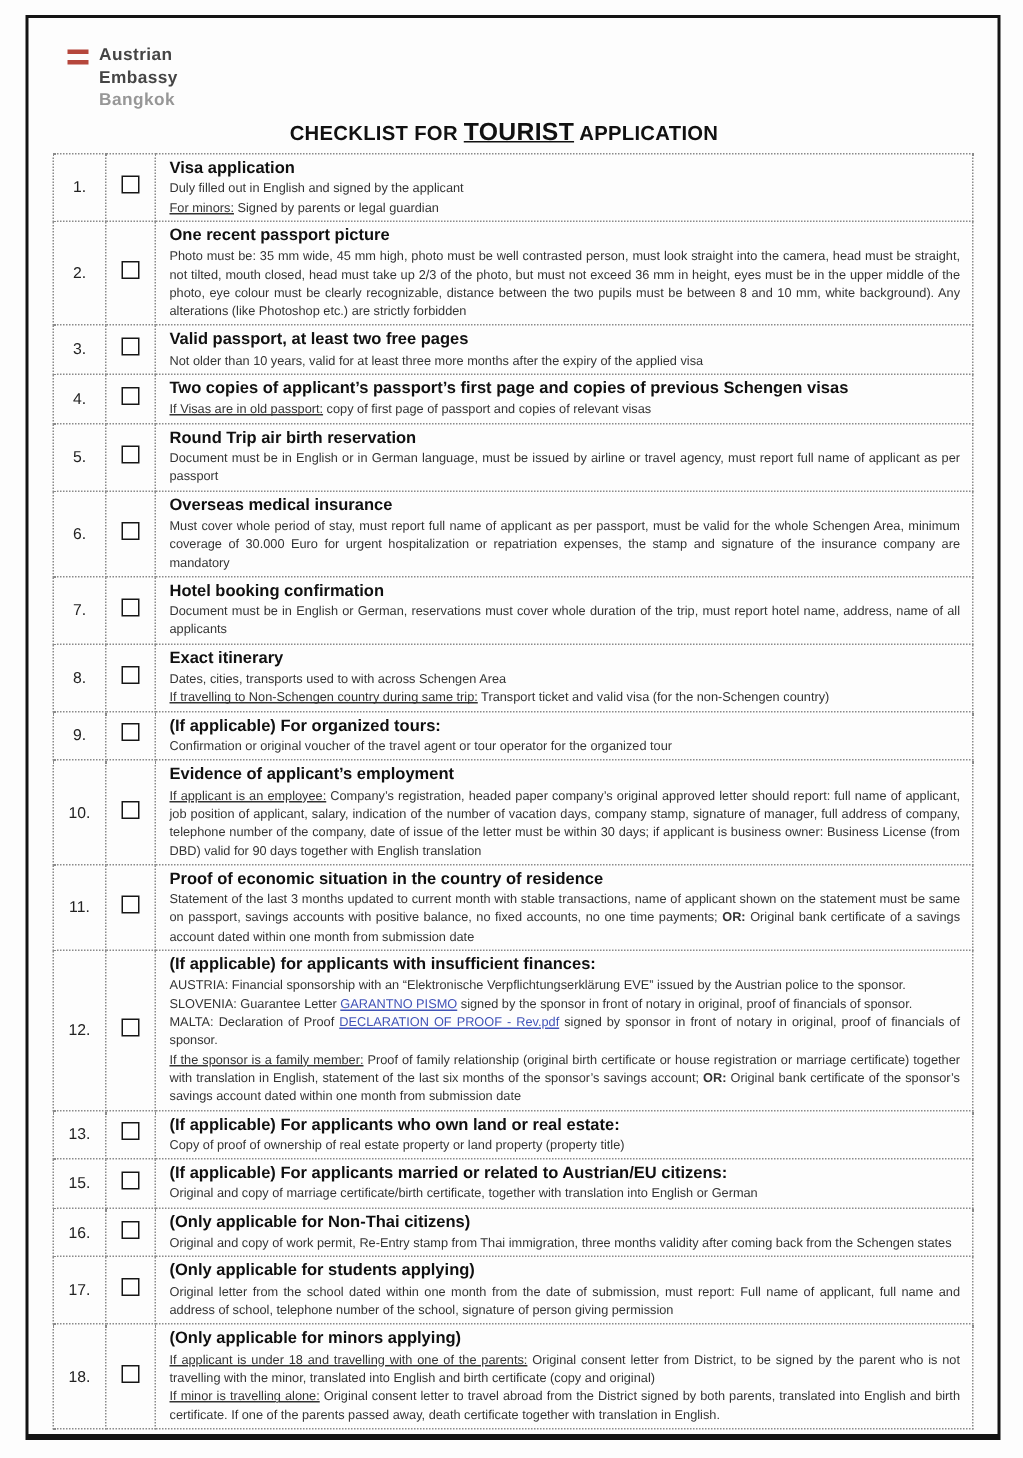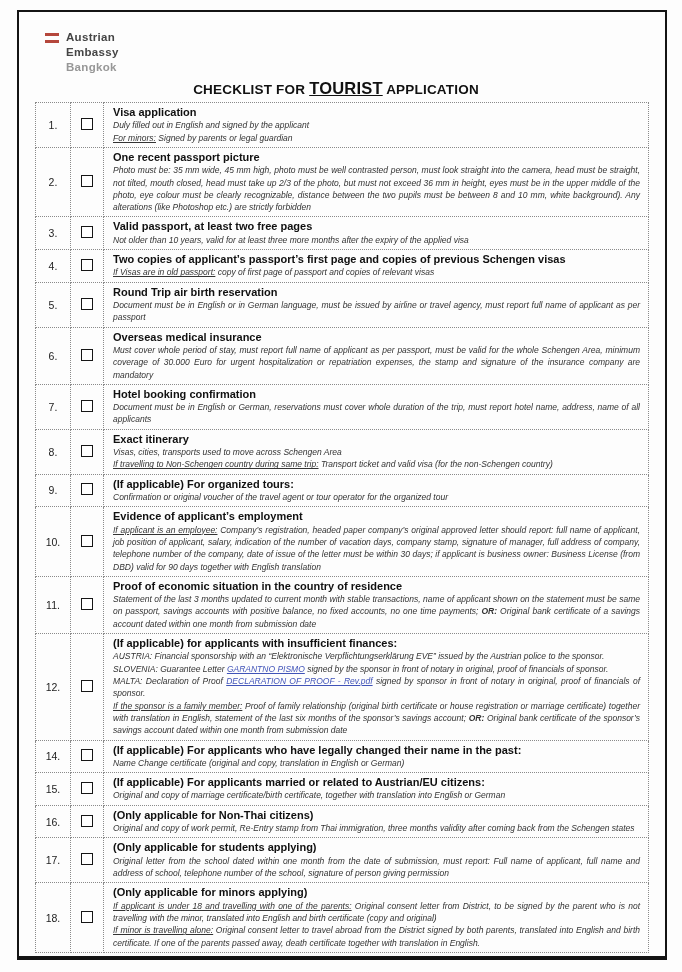--- a/index.html
+++ b/index.html
@@ -24,21 +24,21 @@
   .doc-title { position:absolute; left:0; right:12px; bottom:0; text-align:center; font-weight:700; font-size:13.5px; color:#111; letter-spacing:0.2px; }
   .doc-title .hl { font-size:16.5px; text-decoration:underline; }
   
   table.checklist { width:100%; border-collapse:collapse; }
   table.checklist td { border:1px dotted #8a8a8a; vertical-align:middle; }
   .cell-num { width:32px; text-align:center; font-size:10.5px; color:#222; }
   .cell-check { width:30px; text-align:center; }
   .checkbox { display:inline-block; width:10px; height:10px; border:1.7px solid #161616; background:#fff; }
   .cell-content { padding:2px 8px 3px 9px; }
   .row-title { font-size:11px; font-weight:700; line-height:1.3; color:#101010; }
-  .detail { font-size:8.5px; font-style:italic; line-height:1.45; color:#333; text-align:justify; }
+  .detail { font-size:8.5px; line-height:1.45; color:#333; text-align:justify; }
   .seg-n {}
   .seg-u { text-decoration:underline; }
   .seg-b { font-weight:700; }
   .seg-l { text-decoration:underline; cursor:pointer; }
 </style>
 </head>
 <body>
 
 <div class="page">
   <div class="frame">
@@ -118,21 +118,21 @@
             <td class="cell-content">
               <div class="row-title">Hotel booking confirmation</div>
               <div class="detail"><span class="seg-n">Document must be in English or German, reservations must cover whole duration of the trip, must report hotel name, address, name of all applicants</span></div>
             </td>
           </tr>
           <tr>
             <td class="cell-num">8.</td>
             <td class="cell-check"><span class="checkbox"></span></td>
             <td class="cell-content">
               <div class="row-title">Exact itinerary</div>
-              <div class="detail"><span class="seg-n">Visas, cities, transports used to move across Schengen Area</span></div>
+              <div class="detail"><span class="seg-n">Dates, cities, transports used to with across Schengen Area</span></div>
               <div class="detail"><span class="seg-u">If travelling to Non-Schengen country during same trip:</span><span class="seg-n"> Transport ticket and valid visa (for the non-Schengen country)</span></div>
             </td>
           </tr>
           <tr>
             <td class="cell-num">9.</td>
             <td class="cell-check"><span class="checkbox"></span></td>
             <td class="cell-content">
               <div class="row-title">(If applicable) For organized tours:</div>
               <div class="detail"><span class="seg-n">Confirmation or original voucher of the travel agent or tour operator for the organized tour</span></div>
             </td>
@@ -158,25 +158,25 @@
             <td class="cell-check"><span class="checkbox"></span></td>
             <td class="cell-content">
               <div class="row-title">(If applicable) for applicants with insufficient finances:</div>
               <div class="detail"><span class="seg-n">AUSTRIA: Financial sponsorship with an “Elektronische Verpflichtungserklärung EVE” issued by the Austrian police to the sponsor.</span></div>
               <div class="detail"><span class="seg-n">SLOVENIA: Guarantee Letter </span><span class="seg-l" style="color: rgb(64, 83, 184);">GARANTNO PISMO</span><span class="seg-n"> signed by the sponsor in front of notary in original, proof of financials of sponsor.</span></div>
               <div class="detail"><span class="seg-n">MALTA: Declaration of Proof </span><span class="seg-l" style="color: rgb(64, 83, 184);">DECLARATION OF PROOF - Rev.pdf</span><span class="seg-n"> signed by sponsor in front of notary in original, proof of financials of sponsor.</span></div>
               <div class="detail"><span class="seg-u">If the sponsor is a family member:</span><span class="seg-n"> Proof of family relationship (original birth certificate or house registration or marriage certificate) together with translation in English, statement of the last six months of the sponsor’s savings account; </span><span class="seg-b">OR:</span><span class="seg-n"> Original bank certificate of the sponsor’s savings account dated within one month from submission date</span></div>
             </td>
           </tr>
           <tr>
-            <td class="cell-num">14.</td>
-            <td class="cell-check"><span class="checkbox"></span></td>
-            <td class="cell-content">
-              <div class="row-title">(If applicable) For applicants who have legally changed their name in the past:</div>
-              <div class="detail"><span class="seg-n">Name Change certificate (original and copy, translation in English or German)</span></div>
+            <td class="cell-num">13.</td>
+            <td class="cell-check"><span class="checkbox"></span></td>
+            <td class="cell-content">
+              <div class="row-title">(If applicable) For applicants who own land or real estate:</div>
+              <div class="detail"><span class="seg-n">Copy of proof of ownership of real estate property or land property (property title)</span></div>
             </td>
           </tr>
           <tr>
             <td class="cell-num">15.</td>
             <td class="cell-check"><span class="checkbox"></span></td>
             <td class="cell-content">
               <div class="row-title">(If applicable) For applicants married or related to Austrian/EU citizens:</div>
               <div class="detail"><span class="seg-n">Original and copy of marriage certificate/birth certificate, together with translation into English or German</span></div>
             </td>
           </tr>

